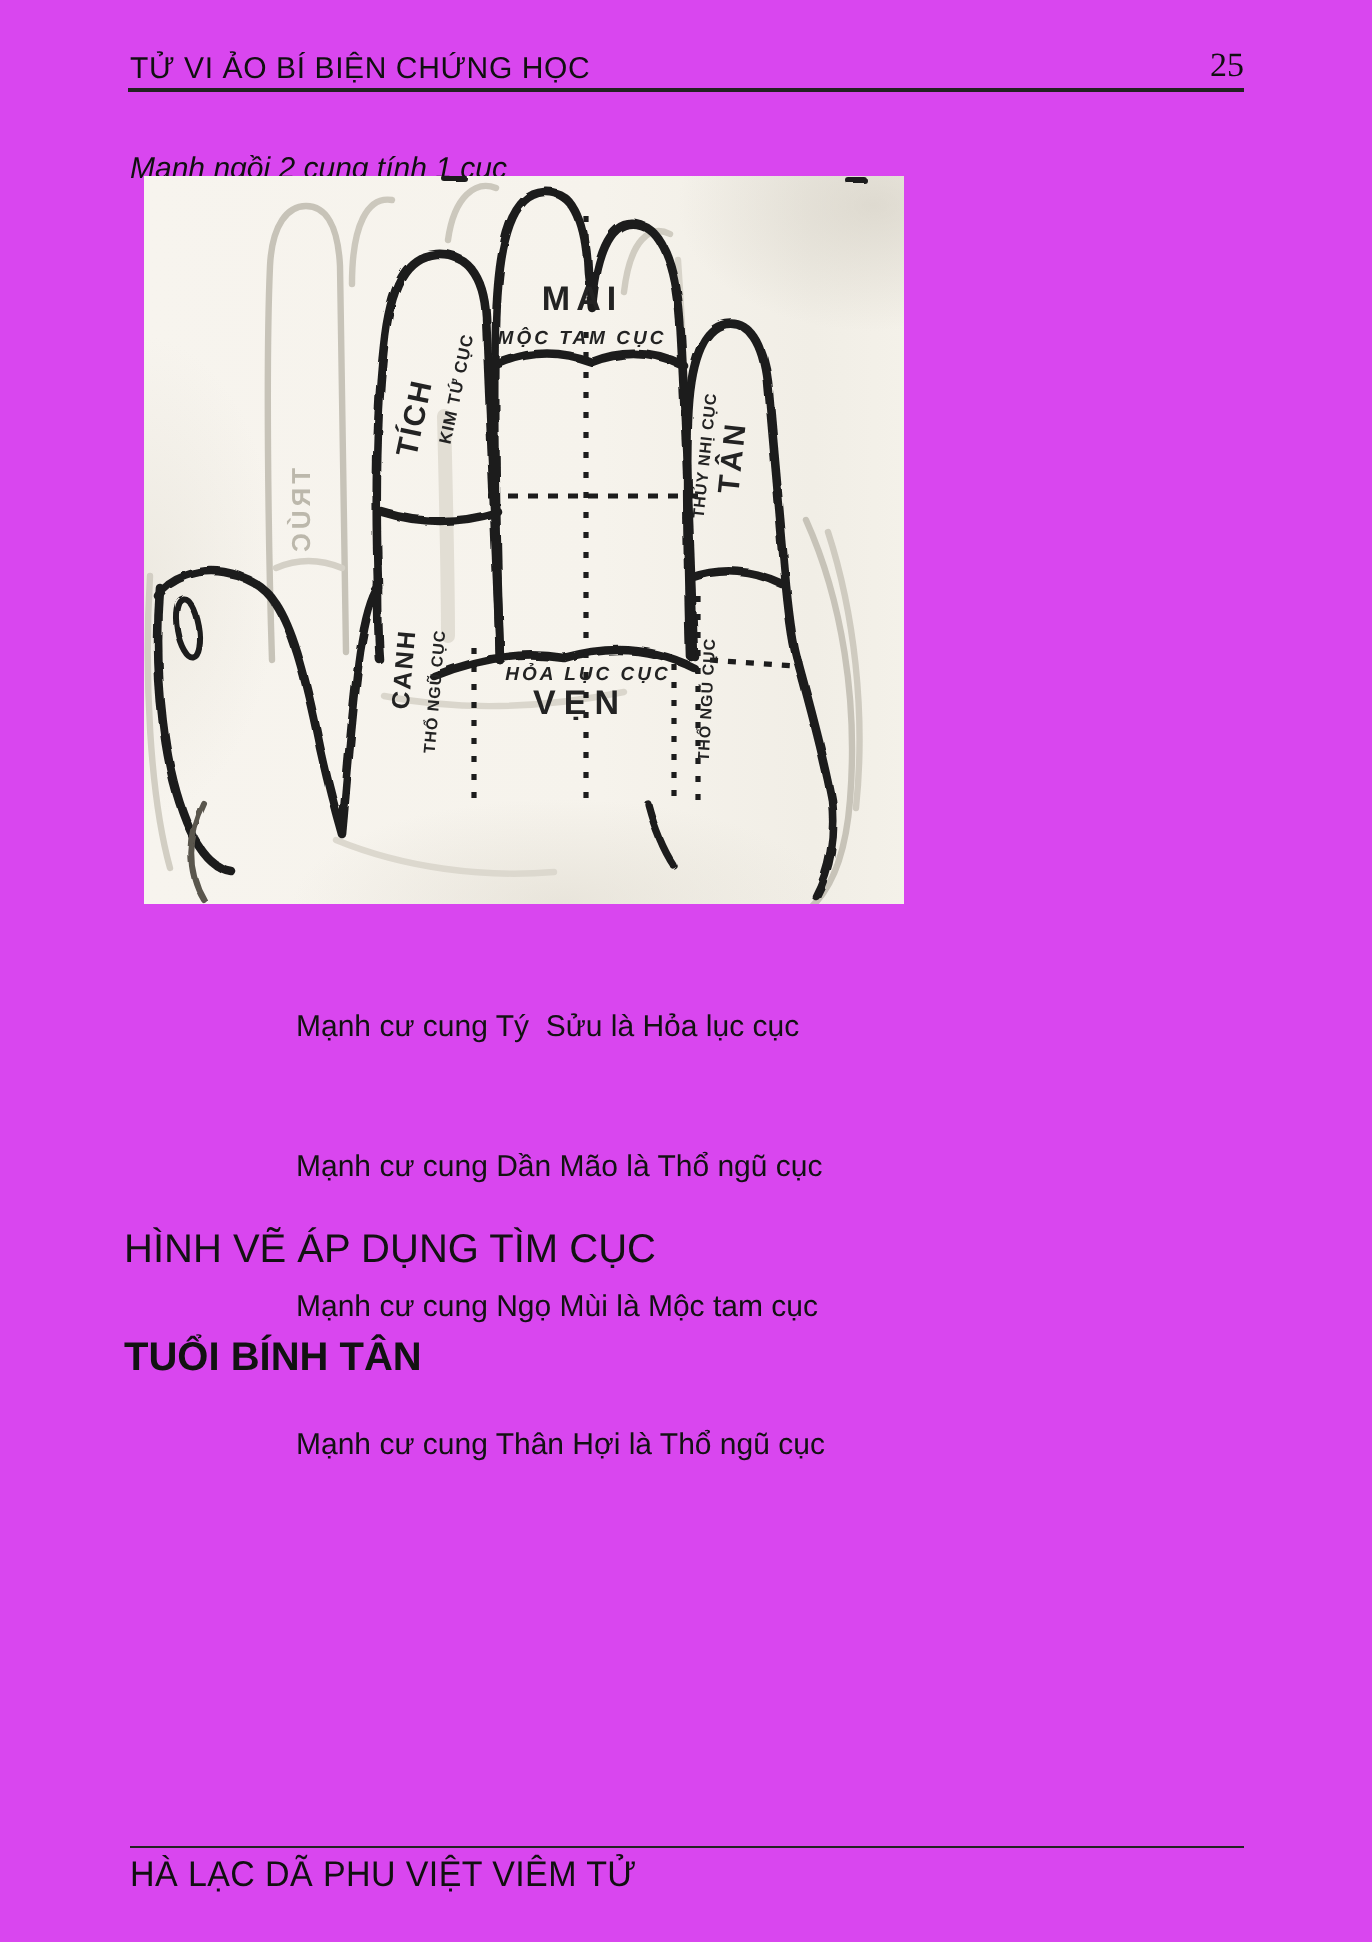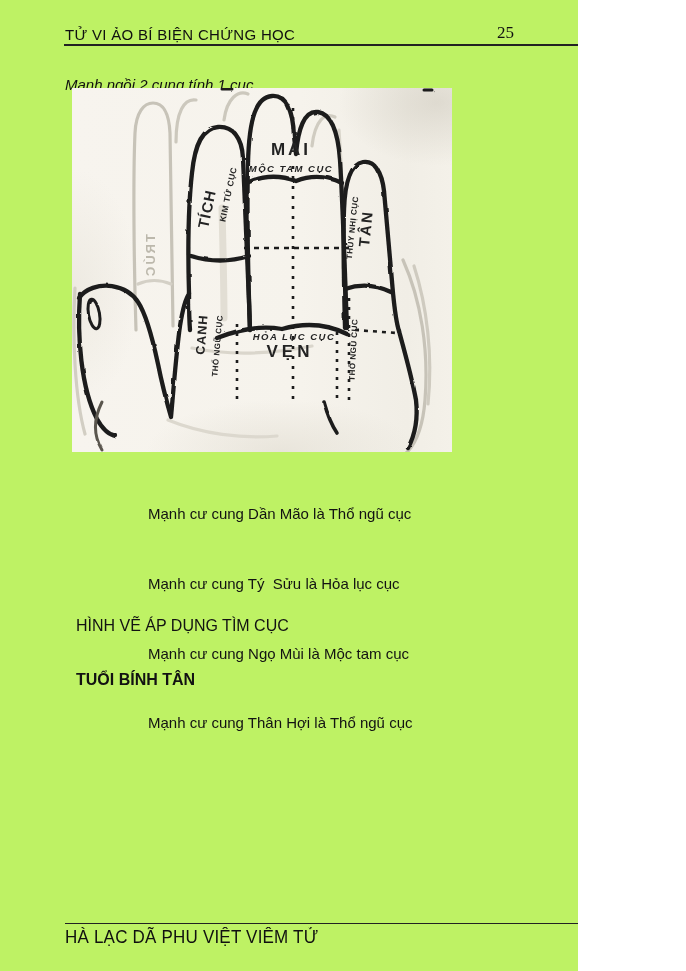--- a/index.html
+++ b/index.html
@@ -1,17 +1,17 @@
 <!DOCTYPE html>
 <html><head>
 <meta charset="utf-8">
 <style>
   html,body{margin:0;padding:0;background:#ffffff;}
   .page{
-    position:relative;width:578px;height:971px;background:#bef264;overflow:hidden;
+    position:relative;width:686px;height:971px;background:#d946ef;overflow:hidden;
     font-family:"Liberation Sans", sans-serif;color:#141414;
   }
   
   .header-title{position:absolute;left:65px;top:26px;font-size:15px;letter-spacing:.3px;color:#101010;}
   .header-page{position:absolute;right:64px;top:23px;font-size:17px;font-family:"Liberation Serif", serif;color:#101010;text-align:right;}
   .header-rule{position:absolute;left:64px;top:44px;width:558px;height:0;border-top:2px solid #222;}
   
   .caption{position:absolute;left:65px;top:76px;font-size:15px;font-style:italic;color:#101010;}
   
   .scan{
@@ -19,21 +19,21 @@
     background:
       radial-gradient(ellipse 140px 90px at 96% 4%, rgba(205,200,188,.55), rgba(205,200,188,0) 70%),
       radial-gradient(ellipse 180px 70px at 55% 100%, rgba(216,211,198,.45), rgba(216,211,198,0) 75%),
       radial-gradient(ellipse 90px 160px at 0% 55%, rgba(228,224,213,.5), rgba(228,224,213,0) 75%),
       linear-gradient(90deg,#f7f4ee 0%,#f6f3ec 60%,#f1eee6 88%,#f4f1e9 100%);
   }
   .scan svg{display:block;}
   
   .rules{position:absolute;left:148px;top:456px;font-size:15px;line-height:23.2px;color:#121212;white-space:pre-wrap;}
   
-  .sections{position:absolute;left:76px;top:614px;font-size:16px;line-height:23.2px;color:#121212;}
+  .sections{position:absolute;left:62px;top:614px;font-size:20px;line-height:23.2px;color:#121212;}
   .sections .bold{font-weight:bold;margin-top:31px;}
   
   .footer-rule{position:absolute;left:65px;top:923px;width:557px;height:0;border-top:1.5px solid #222;}
   .footer-text{position:absolute;left:65px;top:927px;font-size:17px;letter-spacing:.2px;color:#101010;
     transform:scaleY(1.05);transform-origin:left top;}
 </style>
 </head>
 <body>
 
 <div class="page">
@@ -129,22 +129,22 @@
 
         <text x="222" y="252" text-anchor="middle" font-size="9.5" letter-spacing="1.5" font-style="italic">HỎA LỤC CỤC</text>
         <text x="218" y="269" text-anchor="middle" font-size="17" letter-spacing="4">VẸN</text>
 
         <text transform="translate(284,262) rotate(-87)" text-anchor="middle" font-size="8" letter-spacing=".5">THỔ NGŨ CỤC</text>
       </g>
     </svg>
   </div>
 
   <div class="rules">
+    <div>Mạnh cư cung Tý  Sửu là Hỏa lục cục</div>
     <div>Mạnh cư cung Dần Mão là Thổ ngũ cục</div>
-    <div>Mạnh cư cung Tý  Sửu là Hỏa lục cục</div>
     <div>Mạnh cư cung Ngọ Mùi là Mộc tam cục</div>
     <div>Mạnh cư cung Thân Hợi là Thổ ngũ cục</div>
   </div>
 
   <div class="sections">
     <div>HÌNH VẼ ÁP DỤNG TÌM CỤC</div>
     <div class="bold">TUỔI BÍNH TÂN</div>
   </div>
 
   <div class="footer-rule"></div>

